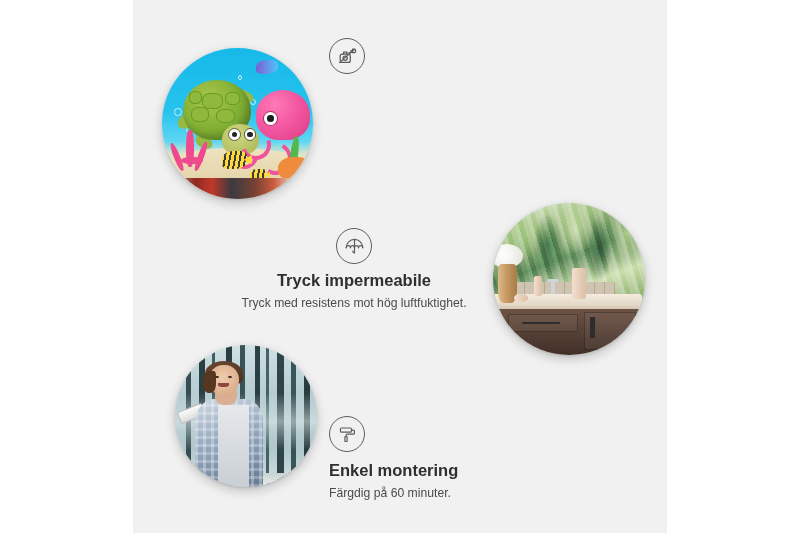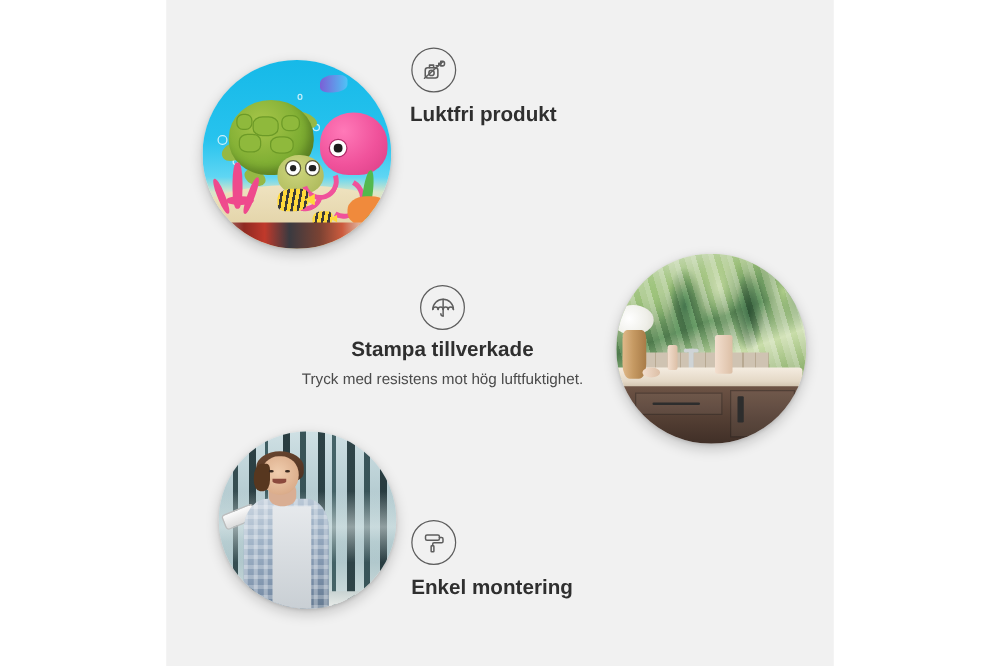--- a/index.html
+++ b/index.html
@@ -387,21 +387,20 @@
       <div class="feature-icon">
         <svg width="24" height="24" viewBox="0 0 24 24" fill="none" stroke="#5d5d5d" stroke-width="1.25" stroke-linecap="round" stroke-linejoin="round">
           <path d="M7.2 10.2h6.1c1.1 0 2 .9 2 2v4.2c0 1.1-.9 2-2 2H7.2c-1.1 0-2-.9-2-2v-4.2c0-1.1.9-2 2-2z"></path>
           <path d="M8.6 10.2V8.1h3.3v2.1"></path>
           <circle cx="10.2" cy="14.3" r="2.1"></circle>
           <path d="M13.9 8.6h2.1v-2h1.6"></path>
           <path d="M17.6 5.1h1.5a1.5 1.5 0 0 1 1.5 1.5v.6a1.5 1.5 0 0 1-1.5 1.5h-1.5z"></path>
           <line x1="4.6" y1="18.6" x2="19.4" y2="5.2"></line>
         </svg>
       </div>
-      <div class="feature-title">Luktfri produkt</div>
     </div>
 
     <div class="circle-img" id="img-bath">
       <div class="circle-inner">
         <div class="bath-wall"></div>
         <div class="bath-splash"></div>
         <div class="bath-faucet"></div>
         <div class="bath-counter"></div>
         <div class="bath-vanity">
           <div class="bath-drawer" style="left:6%;top:10%;width:48%;height:40%;"></div>
@@ -422,21 +421,21 @@
         <svg width="23" height="23" viewBox="0 0 24 24" fill="none" stroke="#5d5d5d" stroke-width="1.25" stroke-linecap="round" stroke-linejoin="round">
           <path d="M3.4 13.2a8.6 8.6 0 0 1 17.2 0"></path>
           <path d="M3.4 13.2c0-1.3 1-2.1 2.2-2.1s2.2.8 2.2 2.1"></path>
           <path d="M7.8 13.2c0-1.3 1-2.1 2.2-2.1s2 .8 2 2.1"></path>
           <path d="M12 13.2c0-1.3.9-2.1 2.1-2.1s2.1.8 2.1 2.1"></path>
           <path d="M16.2 13.2c0-1.3 1-2.1 2.2-2.1s2.2.8 2.2 2.1"></path>
           <line x1="12" y1="4.6" x2="12" y2="18.6"></line>
           <path d="M12 18.6a1.9 1.9 0 0 1-1.9-1.9"></path>
         </svg>
       </div>
-      <div class="feature-title">Stampa tillverkade</div>
+      <div class="feature-title">Tryck impermeabile</div>
       <div class="feature-desc">Tryck med resistens mot hög luftfuktighet.</div>
     </div>
 
     <div class="circle-img" id="img-forest">
       <div class="circle-inner">
         <div class="forest-bg"></div>
         <div class="forest-trees"></div>
         <div class="forest-haze"></div>
         <div class="forest-floor"></div>
         <div class="roller-pad"></div>
@@ -456,16 +455,17 @@
 
     <div class="feature" id="feature-mounting">
       <div class="feature-icon">
         <svg width="23" height="23" viewBox="0 0 24 24" fill="none" stroke="#5d5d5d" stroke-width="1.25" stroke-linecap="round" stroke-linejoin="round">
           <rect x="4.6" y="5.2" width="11.6" height="4.4" rx="1.3"></rect>
           <path d="M16.2 7.4h1.9a1.1 1.1 0 0 1 1.1 1.1v2.1a1.1 1.1 0 0 1-1.1 1.1h-6.4a1.1 1.1 0 0 0-1.1 1.1v1.1"></path>
           <rect x="9.3" y="14.2" width="2.3" height="5.1" rx="0.6"></rect>
         </svg>
       </div>
       <div class="feature-title">Enkel montering</div>
+      <div class="feature-desc">Färgdig på 60 minuter.</div>
     </div>
 
   </div>
 </div>
 
 </body></html>

